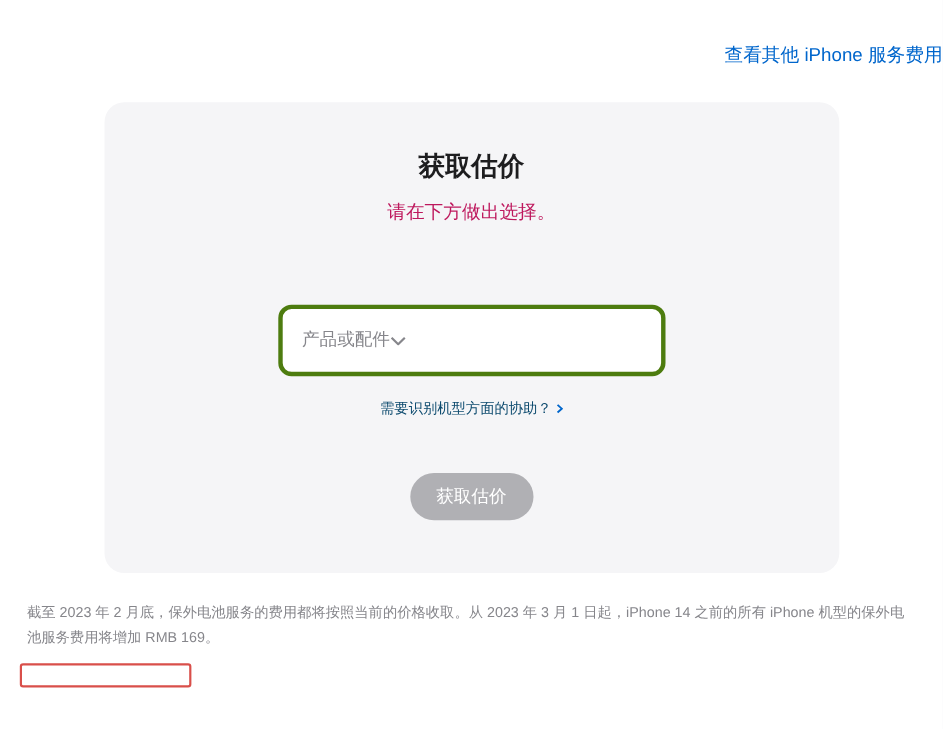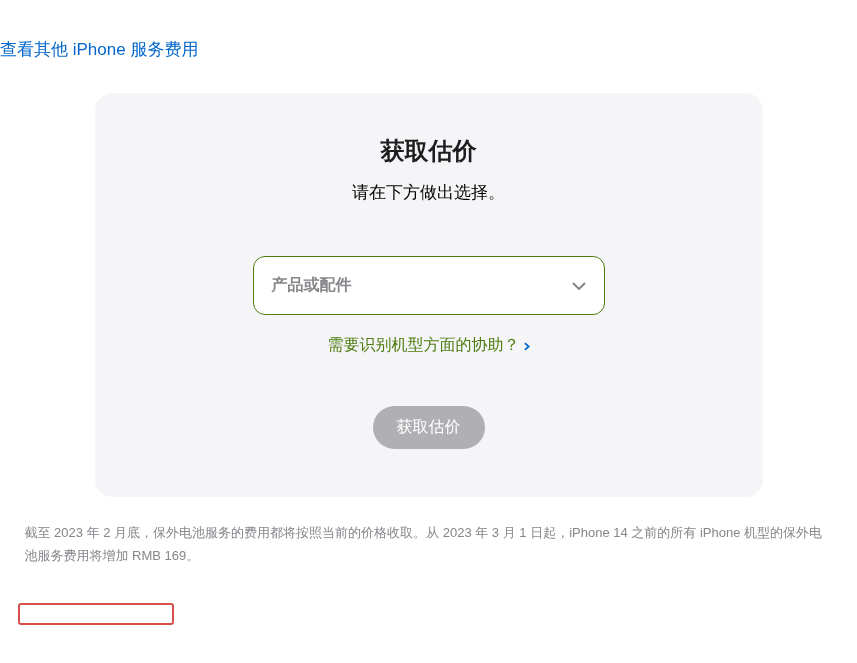--- a/index.html
+++ b/index.html
@@ -9,21 +9,21 @@
     }
     body {
       font-family: -apple-system, BlinkMacSystemFont, "Segoe UI", "Helvetica Neue", Arial, sans-serif;
       background: #ffffff;
       width: 857px;
       height: 663px;
       position: relative;
       -webkit-font-smoothing: antialiased;
     }
     .top-link {
-      text-align: left;
+      text-align: right;
       padding-top: 38px;
       padding-bottom: 32px;
     }
     .top-link a {
       color: #0066cc;
       text-decoration: none;
       font-size: 17px;
       cursor: pointer;
     }
     .card {
@@ -36,35 +36,34 @@
       text-align: center;
     }
     .card-title {
       font-size: 24px;
       font-weight: 600;
       color: #1d1d1f;
       margin-bottom: 14px;
     }
     .card-subtitle {
       font-size: 17px;
-      color: #000000;
-      margin-bottom: 52px;
+      color: #be185d;
+      margin-bottom: 73px;
     }
     .select-box {
       width: 352px;
       margin: 0 auto 22px auto;
       background: #fff;
-      border: 1px solid #4d7c0f;
+      border: 4px solid #4d7c0f;
       border-radius: 12px;
       padding: 18px 18px;
       display: flex;
       align-items: center;
-      justify-content: space-between;
+      justify-content: flex-start;
       cursor: pointer;
-      font-weight: bold;
     }
     .select-placeholder {
       color: #86868b;
       font-size: 16px;
     }
     .chevron {
       width: 14px;
       height: 8px;
     }
     .chevron svg {
@@ -78,22 +77,22 @@
       vertical-align: middle;
       margin-left: 4px;
     }
     .chevron-right svg {
       display: inline-block;
       stroke: #0066cc;
       stroke-width: 2;
       fill: none;
     }
     .help-link {
-      color: #4d7c0f;
-      font-size: 16px;
+      color: #0c4a6e;
+      font-size: 13px;
       text-decoration: none;
       cursor: pointer;
       display: inline-flex;
       align-items: center;
     }
     .help-row {
       margin-top: -2px;
       margin-bottom: 50px;
     }
     .estimate-button {

